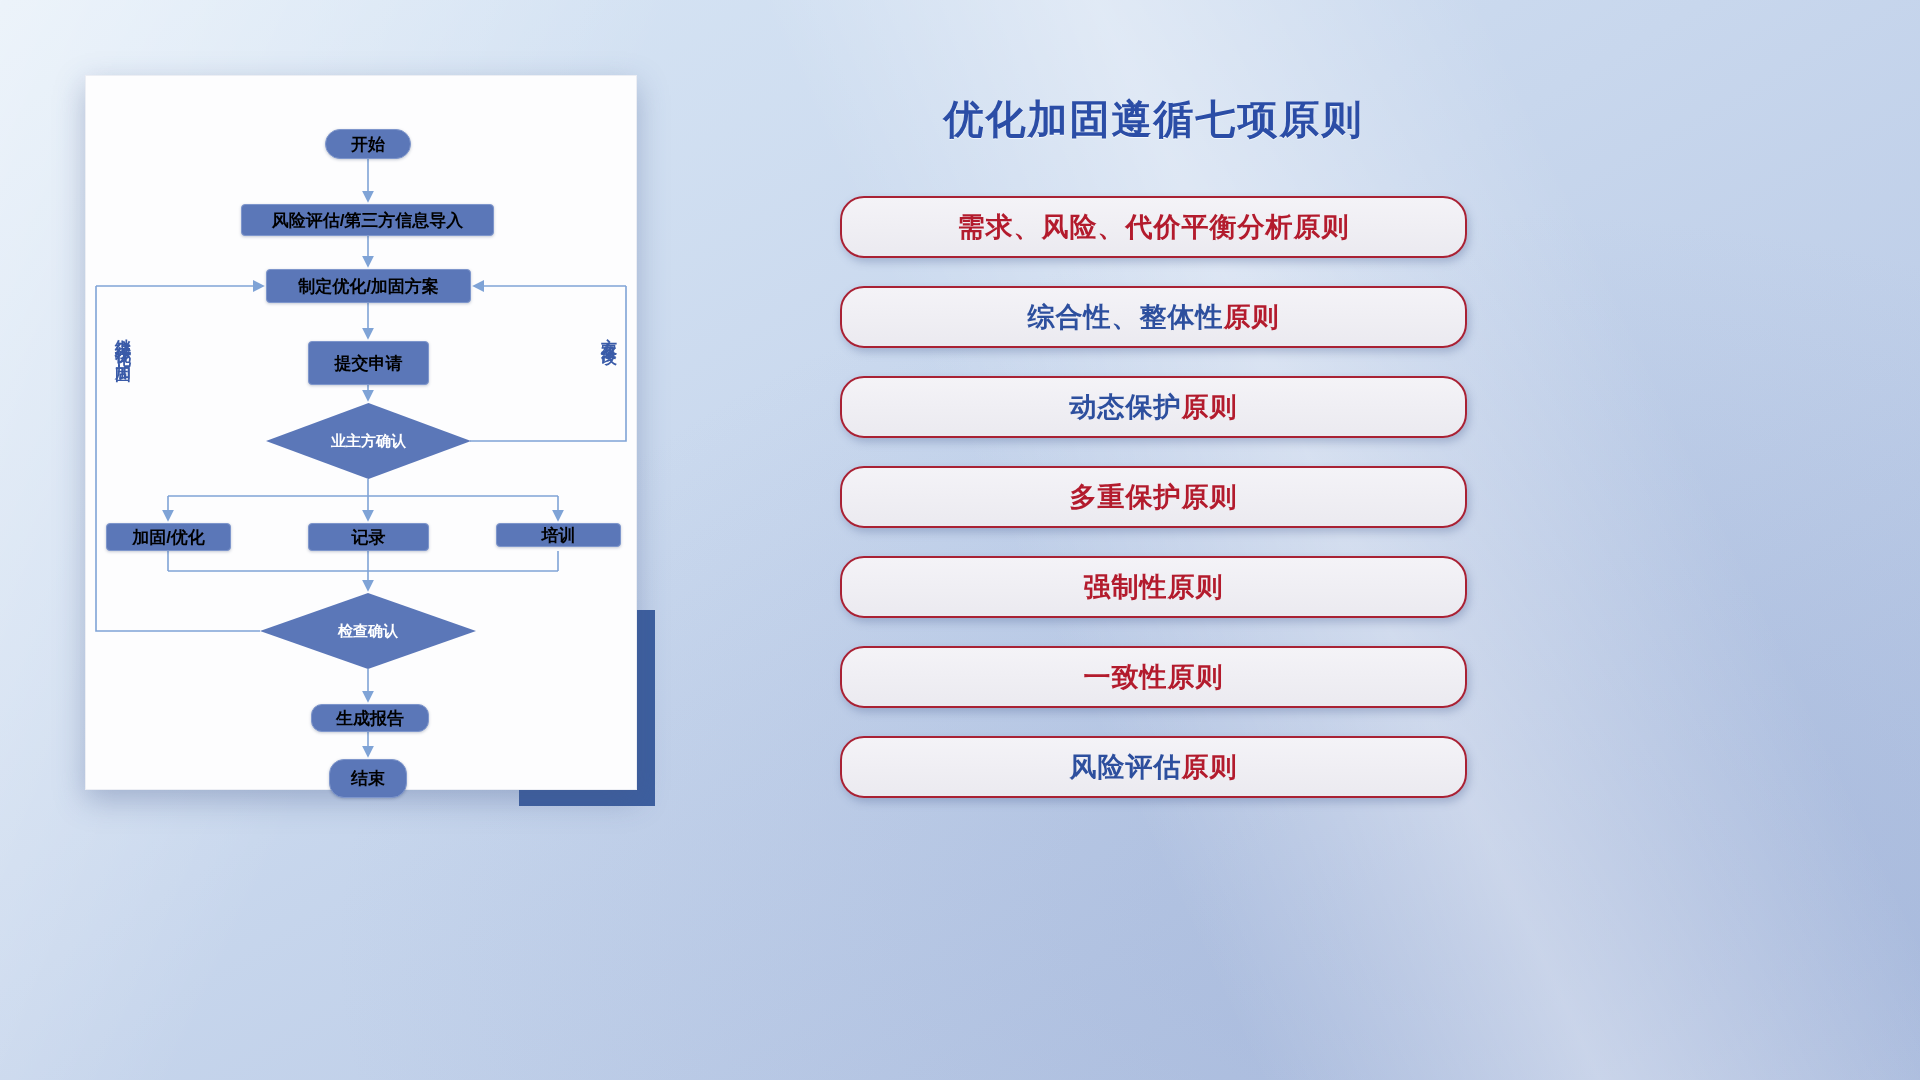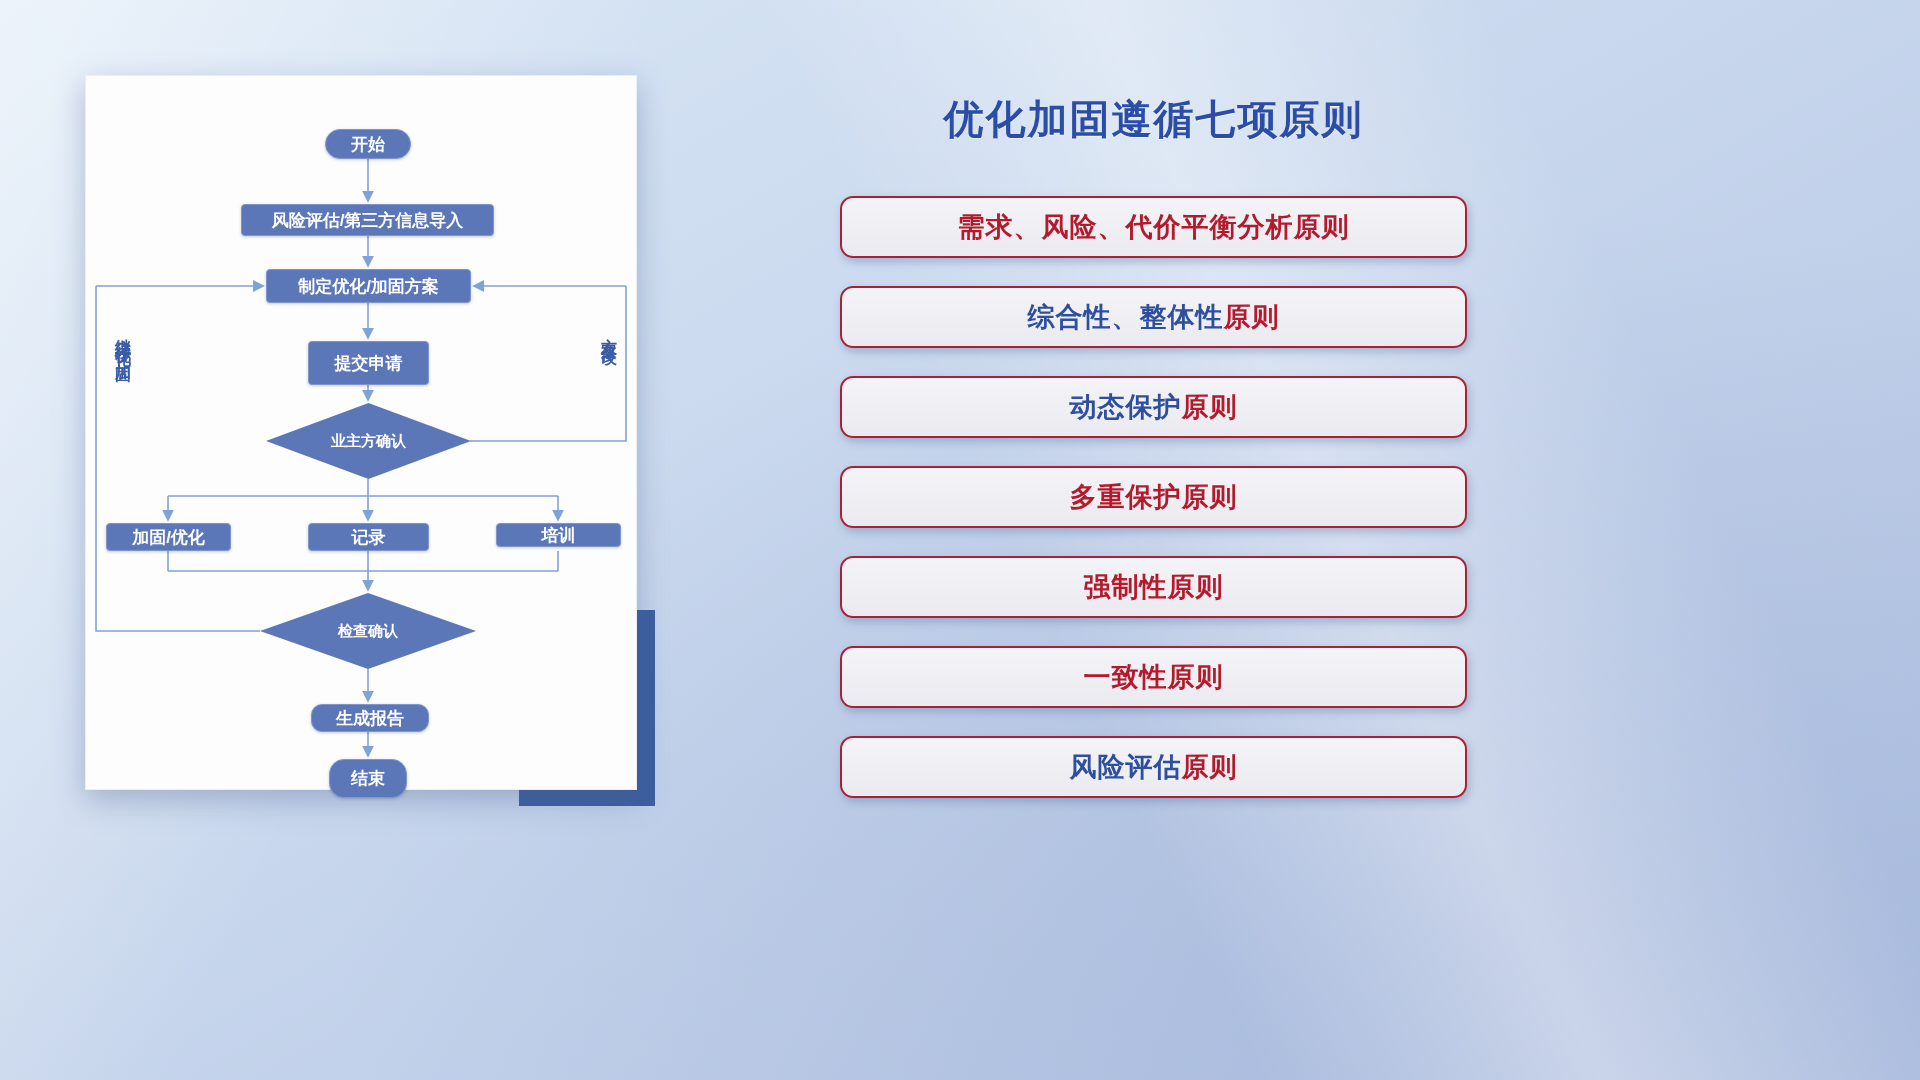--- a/index.html
+++ b/index.html
@@ -25,21 +25,21 @@
     background:#fdfdfe; border:1px solid #eceef4;
     box-shadow: 0 10px 28px rgba(70,90,140,0.35);
     z-index:2;
   }
   .card svg { position:absolute; left:0; top:0; }
 
   .fnode {
     position:absolute;
     background: var(--flow-node-blue, #5b77b8);
     border:1px solid #7e96cc;
-    color:#ffffff; font-weight:700; font-size:17px;
+    color:#000000; font-weight:700; font-size:17px;
     display:flex; align-items:center; justify-content:center;
     border-radius:4px; white-space:nowrap;
     box-shadow: 0 1px 3px rgba(30,50,90,0.25);
     z-index:3;
   }
   .fnode.pill { border-radius:15px; }
   .fdiamond {
     position:absolute;
     background: var(--flow-node-blue, #5b77b8);
     color:#ffffff; font-weight:700; font-size:15px;
@@ -61,21 +61,21 @@
     text-align:center;
     color: var(--title-blue, #2b4da6);
     font-size:40px; font-weight:700; letter-spacing:2px;
     text-shadow: 0 1px 0 rgba(255,255,255,0.6);
   }
   .principles { position:absolute; left:840px; top:196px; width:627px; }
   .principle {
     width:627px; height:62px; margin-bottom:28px;
     background: linear-gradient(#f4f3f7, #ebeaf0);
     border:2px solid var(--border-red, #a92134);
-    border-radius:13px;
+    border-radius:24px;
     display:flex; align-items:center; justify-content:center;
     box-shadow: 2px 4px 9px rgba(80,100,150,0.35);
     font-size:27px; font-weight:700; letter-spacing:1px;
     white-space:nowrap;
   }
   .seg-blue { color: var(--principle-blue, #2d4f9e); }
   .seg-red  { color: var(--principle-red,  #b31b2d); }
 </style>
 </head>
 <body>

